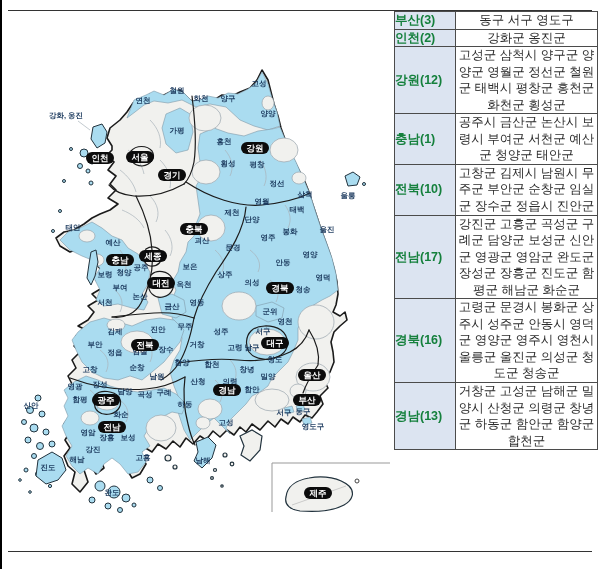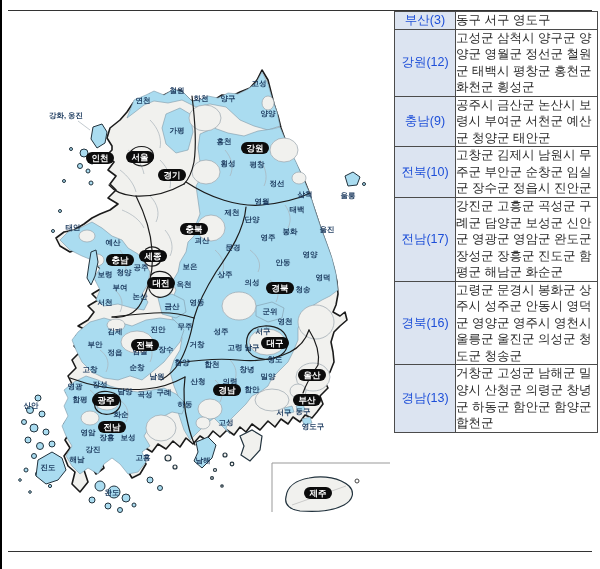--- a/index.html
+++ b/index.html
@@ -25,23 +25,23 @@
         font-family:"Liberation Sans","DejaVu Sans",sans-serif;}
   .badge-bg{fill:var(--badge-bg,#0c0c0c);}
   .badge-text{font-size:8.5px;font-weight:bold;fill:var(--badge-fg,#fff);text-anchor:middle;
         font-family:"Liberation Sans","DejaVu Sans",sans-serif;}
 
   
   table.region-table{position:absolute;left:394px;top:11px;width:204px;border-collapse:collapse;
         table-layout:fixed;}
   table.region-table td{border:1px solid var(--table-border,#4b4b4b);padding:0;vertical-align:middle;
         font-size:12.5px;line-height:16.55px;}
-  td.region-cell{width:60px;background:var(--table-header-bg,#dce4f1);font-weight:normal;
-        text-align:center;color:#1d4ed8;font-size:12px;}
-  td.district-cell{padding:0 2px 0 4px;color:var(--table-text,#2b2b2b);}
+  td.region-cell{width:60px;background:var(--table-header-bg,#dce4f1);font-weight:bold;
+        color:#15803d;font-size:12px;}
+  td.district-cell{padding:0 2px 0 4px;color:var(--table-text,#2b2b2b);text-align:center;}
 </style>
 </head>
 <body>
 
 <div class="page">
   <div class="frame-left"></div>
   <div class="rule rule-top"></div>
   <div class="rule rule-bottom"></div>
 
   <svg class="map" viewBox="0 0 600 569" aria-hidden="true">
@@ -356,25 +356,29 @@
       </g>
   </svg>
 
   <table class="region-table">
     <tbody id="region-table-body">
         <tr>
           <td class="region-cell">부산(3)</td>
           <td class="district-cell">동구 서구 영도구</td>
         </tr>
         <tr>
+          <td class="region-cell">인천(2)</td>
+          <td class="district-cell">강화군 옹진군</td>
+        </tr>
+        <tr>
           <td class="region-cell">강원(12)</td>
           <td class="district-cell">고성군 삼척시 양구군 양양군 영월군 정선군 철원군 태백시 평창군 홍천군 화천군 횡성군</td>
         </tr>
         <tr>
-          <td class="region-cell">충남(9)</td>
+          <td class="region-cell">충남(1)</td>
           <td class="district-cell">공주시 금산군 논산시 보령시 부여군 서천군 예산군 청양군 태안군</td>
         </tr>
         <tr>
           <td class="region-cell">전북(10)</td>
           <td class="district-cell">고창군 김제시 남원시 무주군 부안군 순창군 임실군 장수군 정읍시 진안군</td>
         </tr>
         <tr>
           <td class="region-cell">전남(17)</td>
           <td class="district-cell">강진군 고흥군 곡성군 구례군 담양군 보성군 신안군 영광군 영암군 완도군 장성군 장흥군 진도군 함평군 해남군 화순군</td>
         </tr>

